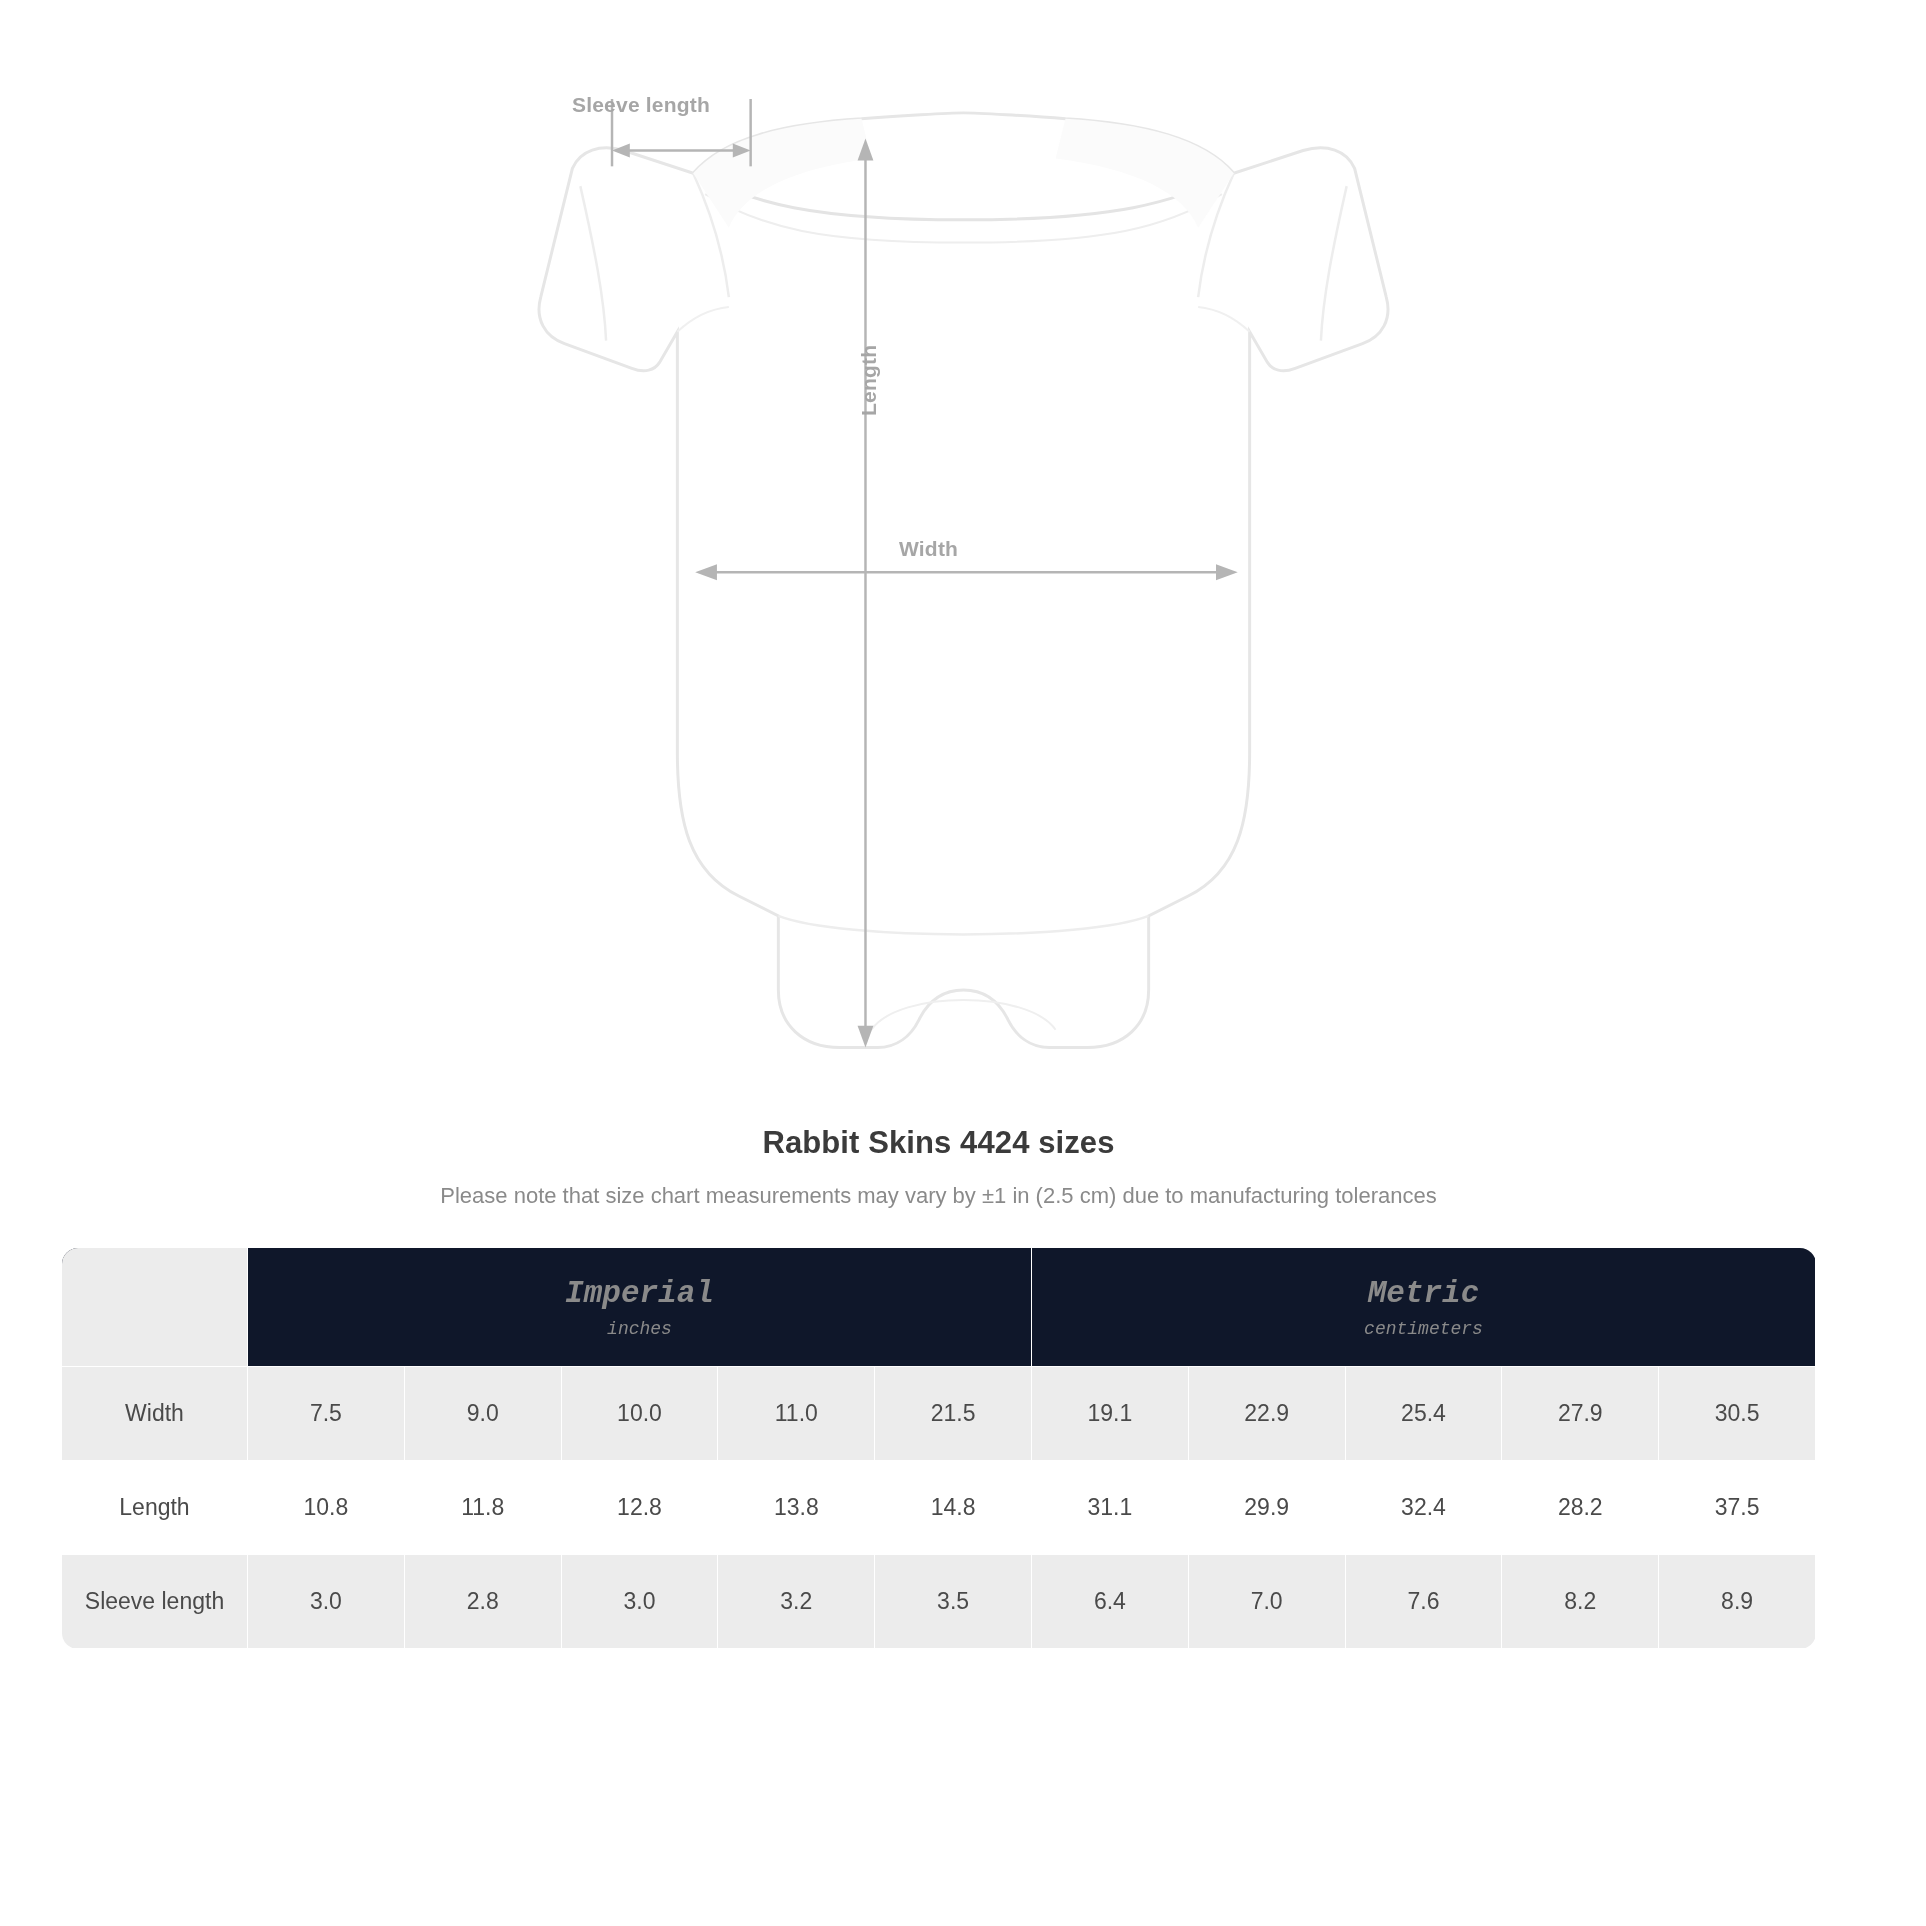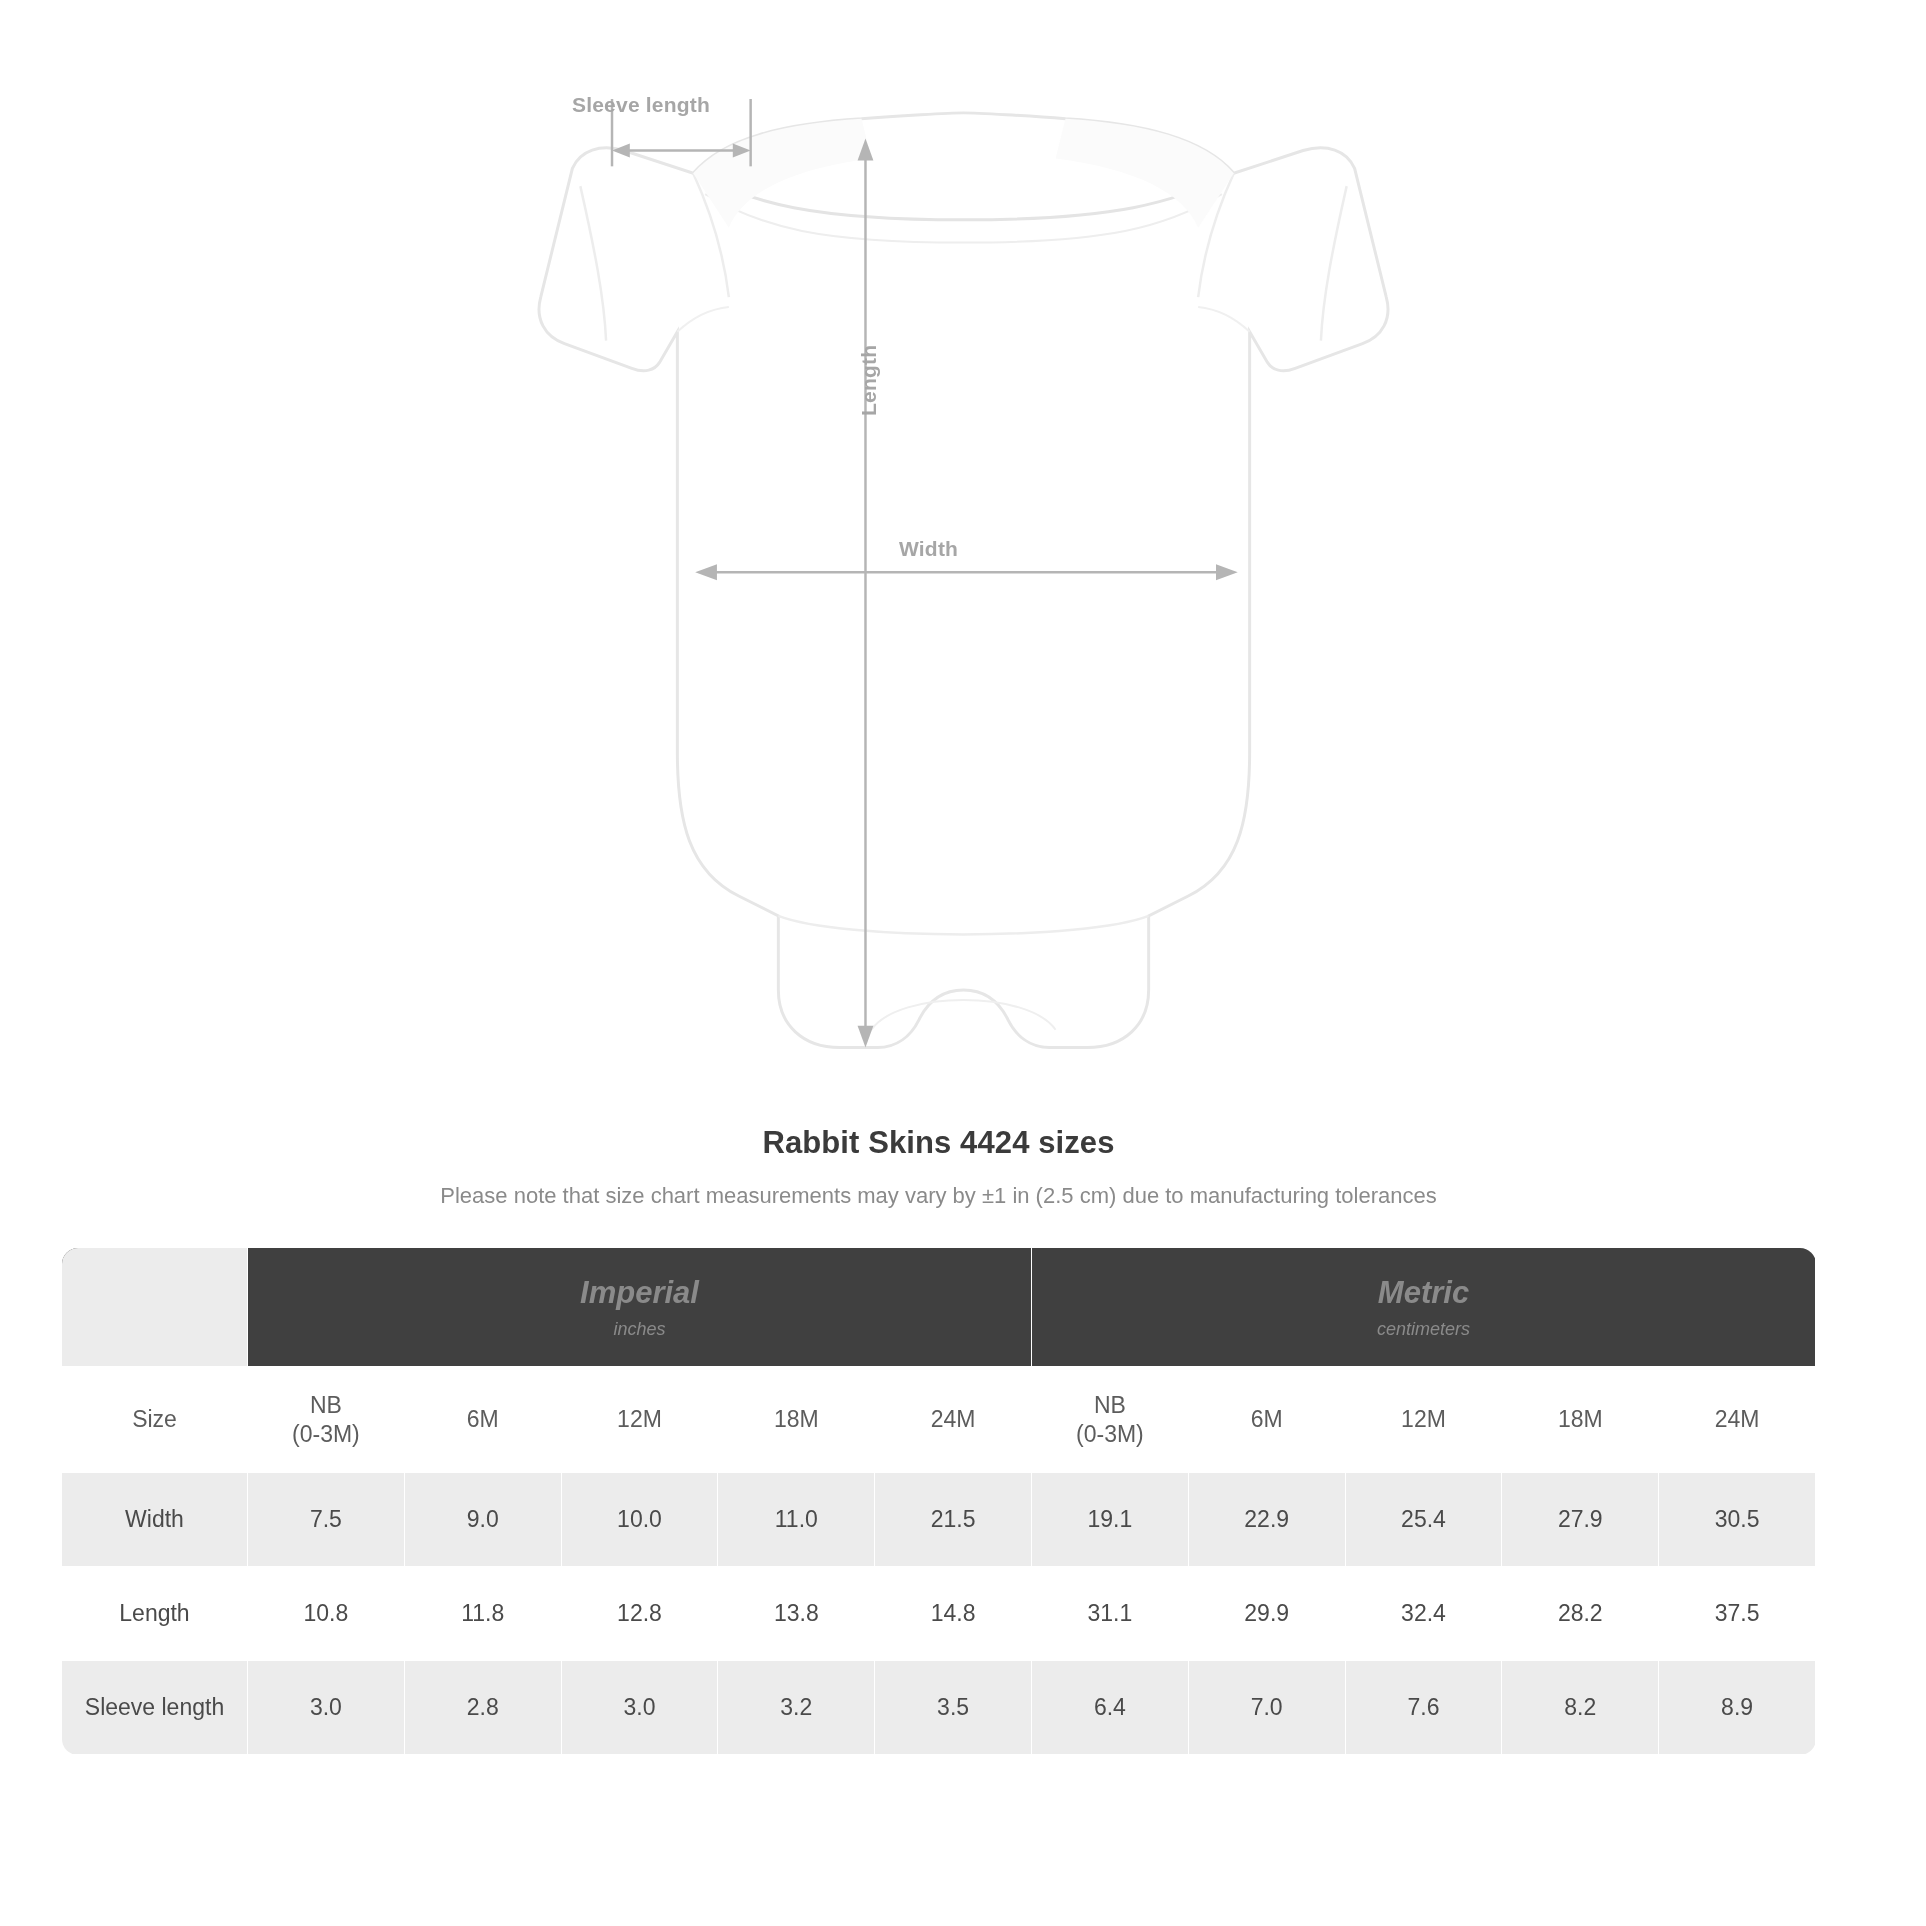--- a/index.html
+++ b/index.html
@@ -83,22 +83,23 @@
     table-layout: fixed;
     font-size: 23px;
   }
   table.size-table td, table.size-table th {
     border: 1px solid #ffffff;
     text-align: center;
     vertical-align: middle;
     font-weight: normal;
   }
   .unit-head {
-    background: #404040;
+    background: #0f172a;
     height: 119px;
+    font-family: Liberation Mono, monospace;
   }
   .unit-head .unit-name {
     font-size: 31px;
     font-style: italic;
     font-weight: bold;
     color: #8a8a8a;
   }
   .unit-head .unit-sub {
     font-size: 18px;
     font-style: italic;
@@ -264,39 +265,20 @@
           <td colspan="5">
             <div class="unit-name">Imperial</div>
             <div class="unit-sub">inches</div>
           </td>
           <td colspan="5" class="corner-right">
             <div class="unit-name">Metric</div>
             <div class="unit-sub">centimeters</div>
           </td>
         </tr>
 
-        <tr class="col-head-row">
-          <td>Size</td>
-          <td>
-            <div>NB</div>
-            <div>(0-3M)</div>
-          </td>
-          <td>6M</td>
-          <td>12M</td>
-          <td>18M</td>
-          <td>24M</td>
-          <td>
-            <div>NB</div>
-            <div>(0-3M)</div>
-          </td>
-          <td>6M</td>
-          <td>12M</td>
-          <td>18M</td>
-          <td>24M</td>
-        </tr>
 
         <tr class="data-row row-shaded">
           <td class="row-label">Width</td>
           <td>7.5</td>
           <td>9.0</td>
           <td>10.0</td>
           <td>11.0</td>
           <td>21.5</td>
           <td>19.1</td>
           <td>22.9</td>

